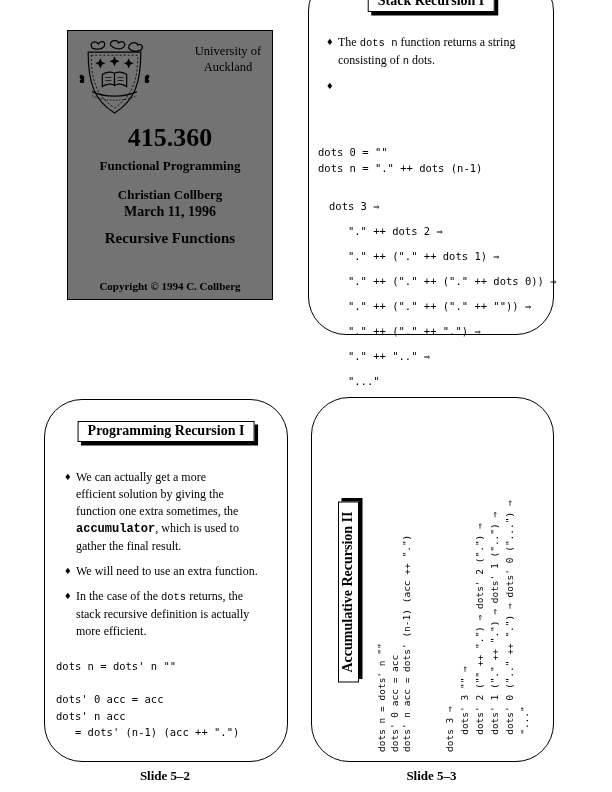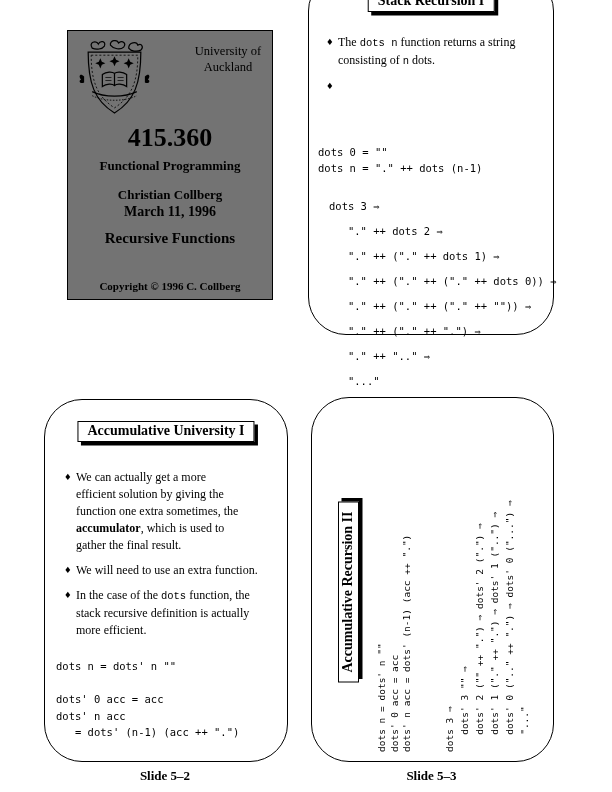--- a/index.html
+++ b/index.html
@@ -36,21 +36,21 @@
   .bullets { position:absolute; }
   #frame-s1 .bullets { left:17px; top:60px; width:222px; }
   #frame-s2 .bullets { left:19px; top:69px; width:214px; }
   .bullet { display:flex; margin-bottom:8px; }
   .dm {
     flex:none; width:12px; font-family:"DejaVu Sans", sans-serif;
     font-size:8.5px; line-height:17px;
   }
   .bt { font-size:12px; line-height:17px; }
   .bt .mono { font-family:Liberation Mono, monospace; font-size:10.5px; }
-  .bt .b    { font-weight:bold; }
+  .bt .b    { font-weight:bold;font-family:Liberation Mono, monospace; }
   .bt .cal  { font-style:italic; }
   .bt .ital { font-style:italic; }
 
   
   pre.code {
     position:absolute; margin:0; white-space:pre;
     font-family:"DejaVu Sans Mono", monospace; font-size:10.5px; line-height:16px;
   }
   #frame-s1 .code-def   { left:9px;  top:170px; }
   #frame-s1 .code-trace { left:20px;  top:220px; line-height:25px; }
@@ -120,21 +120,21 @@
     </svg>
     <div class="uni-name">
       <div>University of</div>
       <div>Auckland</div>
     </div>
     <div class="ts-line course-num">415.360</div>
     <div class="ts-line course-name">Functional Programming</div>
     <div class="ts-line author">Christian Collberg</div>
     <div class="ts-line date">March 11, 1996</div>
     <div class="ts-line deck-title">Recursive Functions</div>
-    <div class="ts-line copyright">Copyright © 1996 C. Collberg</div>
+    <div class="ts-line copyright">Copyright © 1994 C. Collberg</div>
   </section>
 
   <section class="frame" id="frame-s1">
     <div class="headline">
       <span>Stack Recursion I</span>
     </div>
     <div class="bullets">
       <div class="bullet">
         <span class="dm">♦</span>
         <div class="bt"><span>The </span><span class="mono">dots n</span><span> function returns a string</span><br><span>consisting of </span><span class="mono">n</span><span> dots.</span></div>
@@ -150,34 +150,34 @@
    "." ++ ("." ++ dots 1) ⇒
    "." ++ ("." ++ ("." ++ dots 0)) ⇒
    "." ++ ("." ++ ("." ++ "")) ⇒
    "." ++ ("." ++ ".") ⇒
    "." ++ ".." ⇒
    "..."</pre>
   </section>
 
   <section class="frame" id="frame-s2">
     <div class="headline">
-      <span>Accumulative University I</span>
+      <span>Programming Recursion I</span>
     </div>
     <div class="bullets">
       <div class="bullet">
         <span class="dm">♦</span>
         <div class="bt"><span>We can actually get a more</span><br><span>efficient solution by giving the</span><br><span>function one extra sometimes, the</span><br><span class="b">accumulator</span><span>, which is used to</span><br><span>gather the final result.</span></div>
       </div>
       <div class="bullet">
         <span class="dm">♦</span>
         <div class="bt"><span>We will need to use an extra function.</span></div>
       </div>
       <div class="bullet">
         <span class="dm">♦</span>
-        <div class="bt"><span>In the case of the </span><span class="mono">dots</span><span> function, the</span><br><span>stack recursive definition is actually</span><br><span>more efficient.</span></div>
+        <div class="bt"><span>In the case of the </span><span class="mono">dots</span><span> returns, the</span><br><span>stack recursive definition is actually</span><br><span>more efficient.</span></div>
       </div>
     </div>
     <pre class="code code-main">dots n = dots' n ""
 
 dots' 0 acc = acc
 dots' n acc
    = dots' (n-1) (acc ++ ".")</pre>
   </section>
   <div class="slide-label" id="label-s2">Slide 5–2</div>
 

